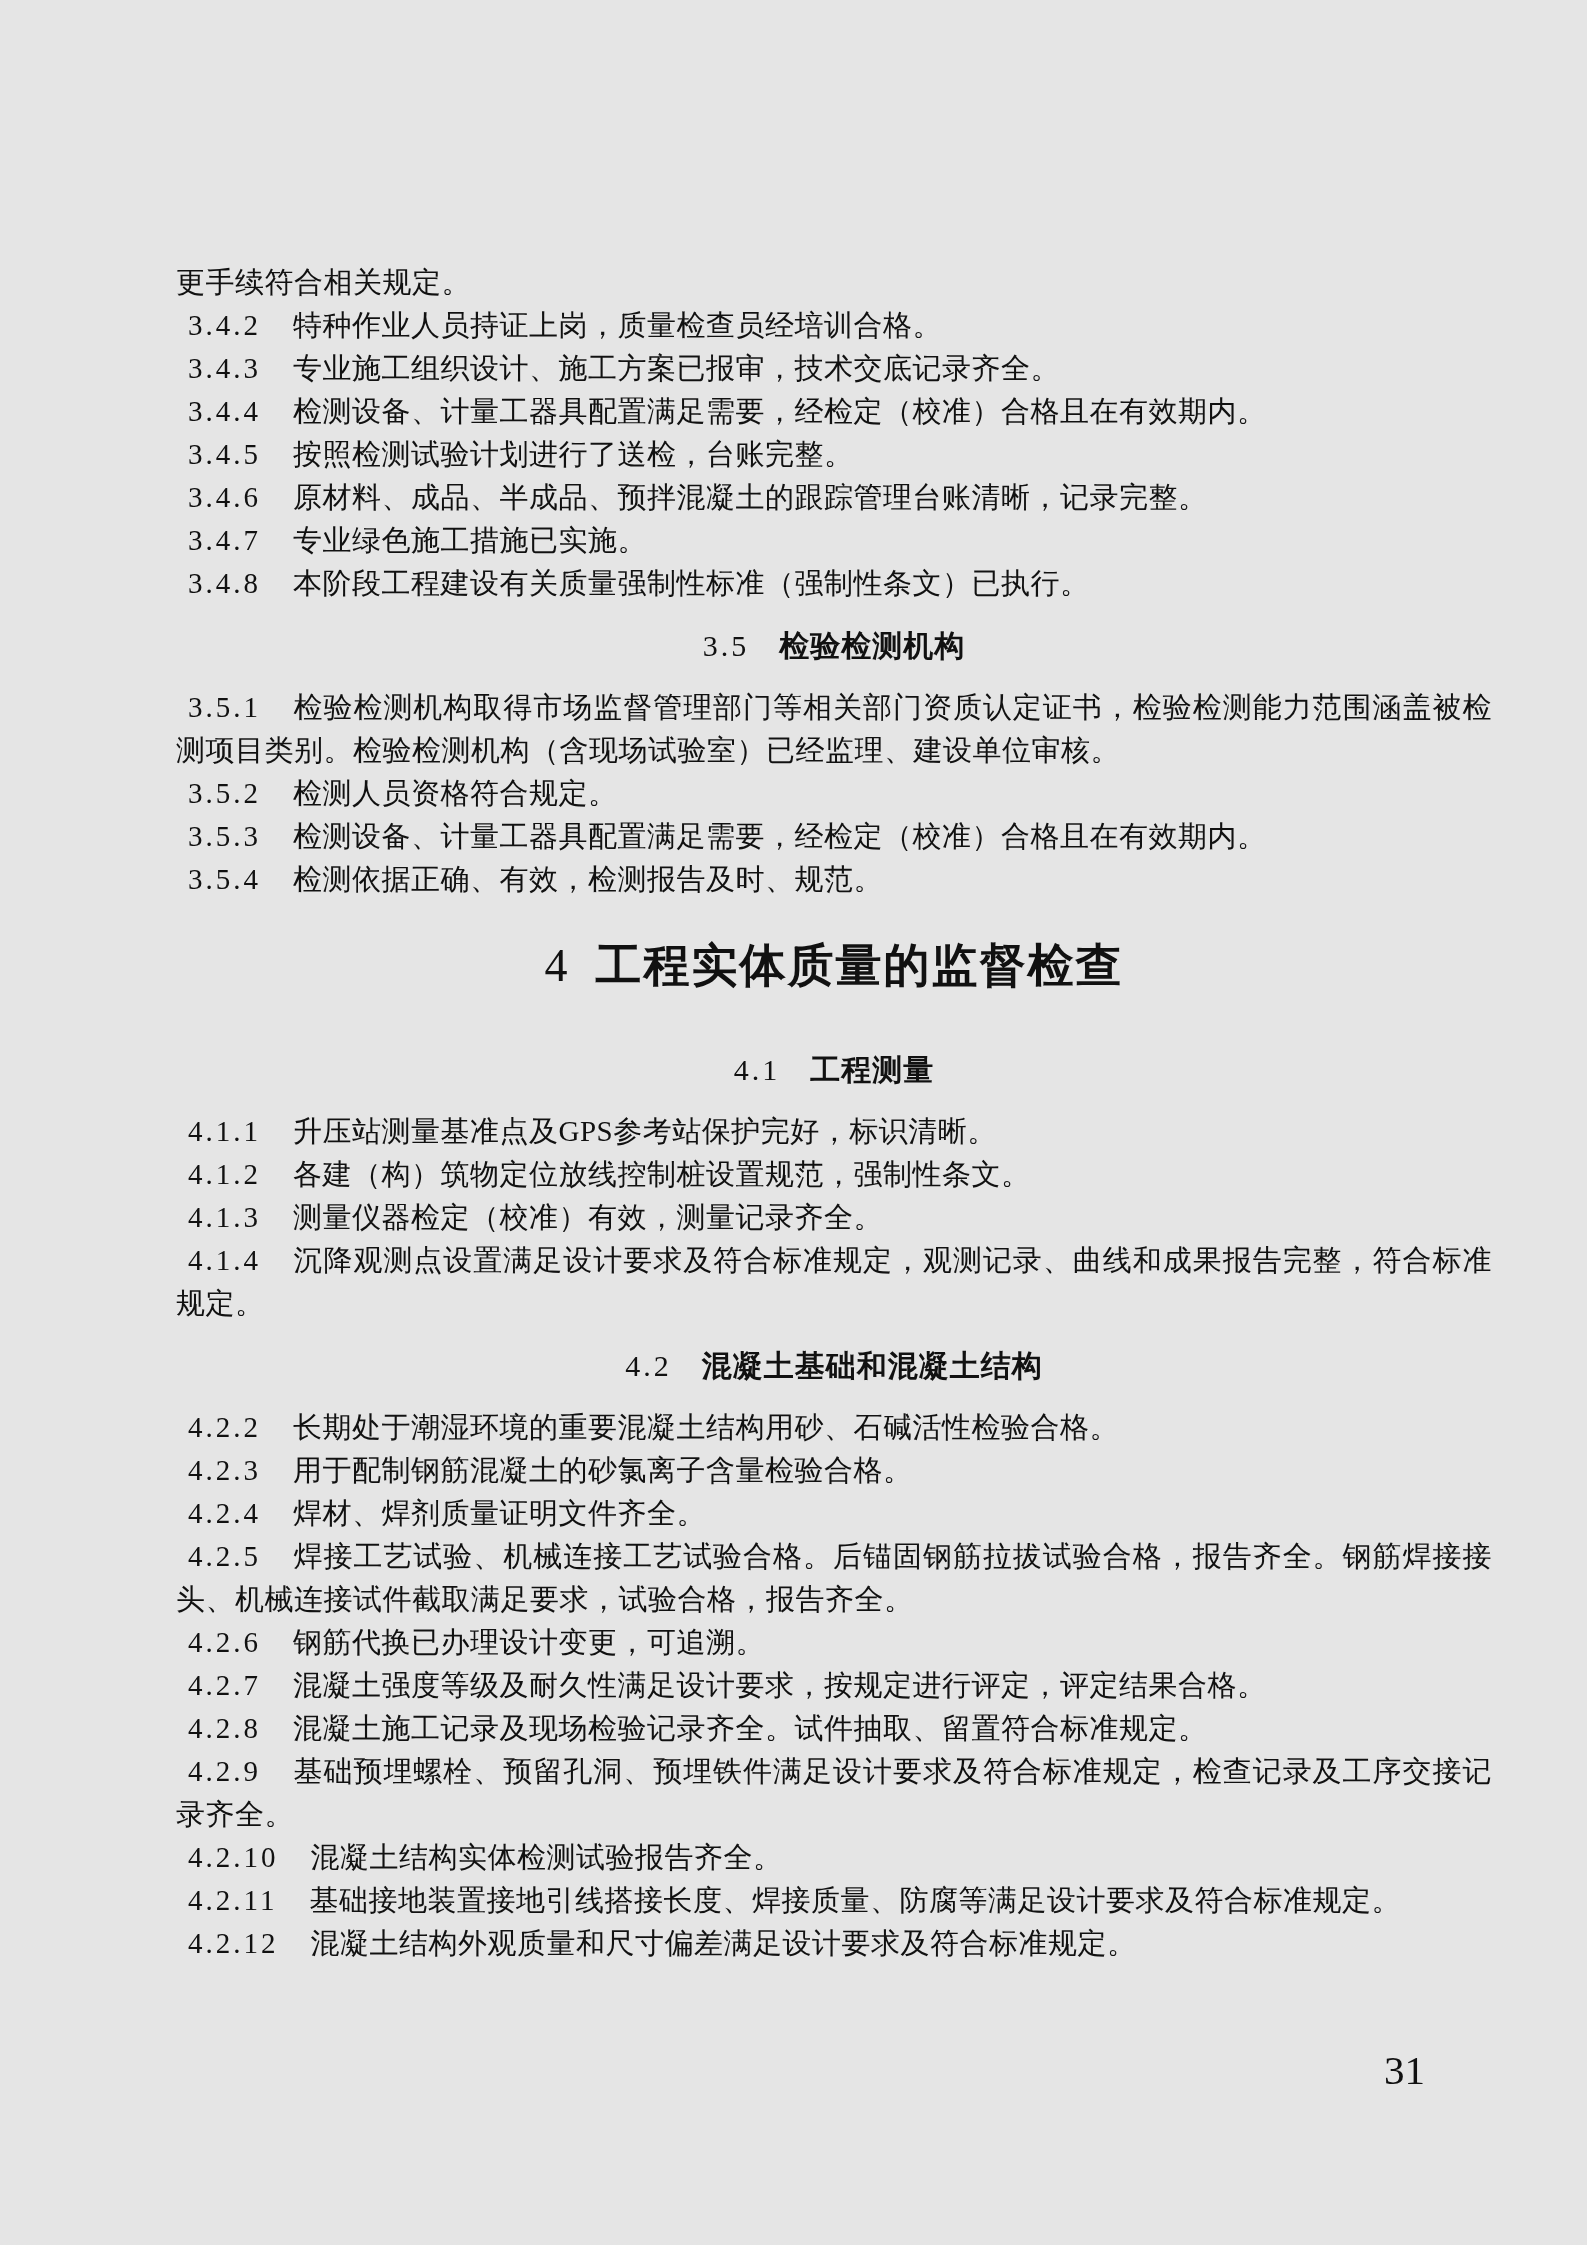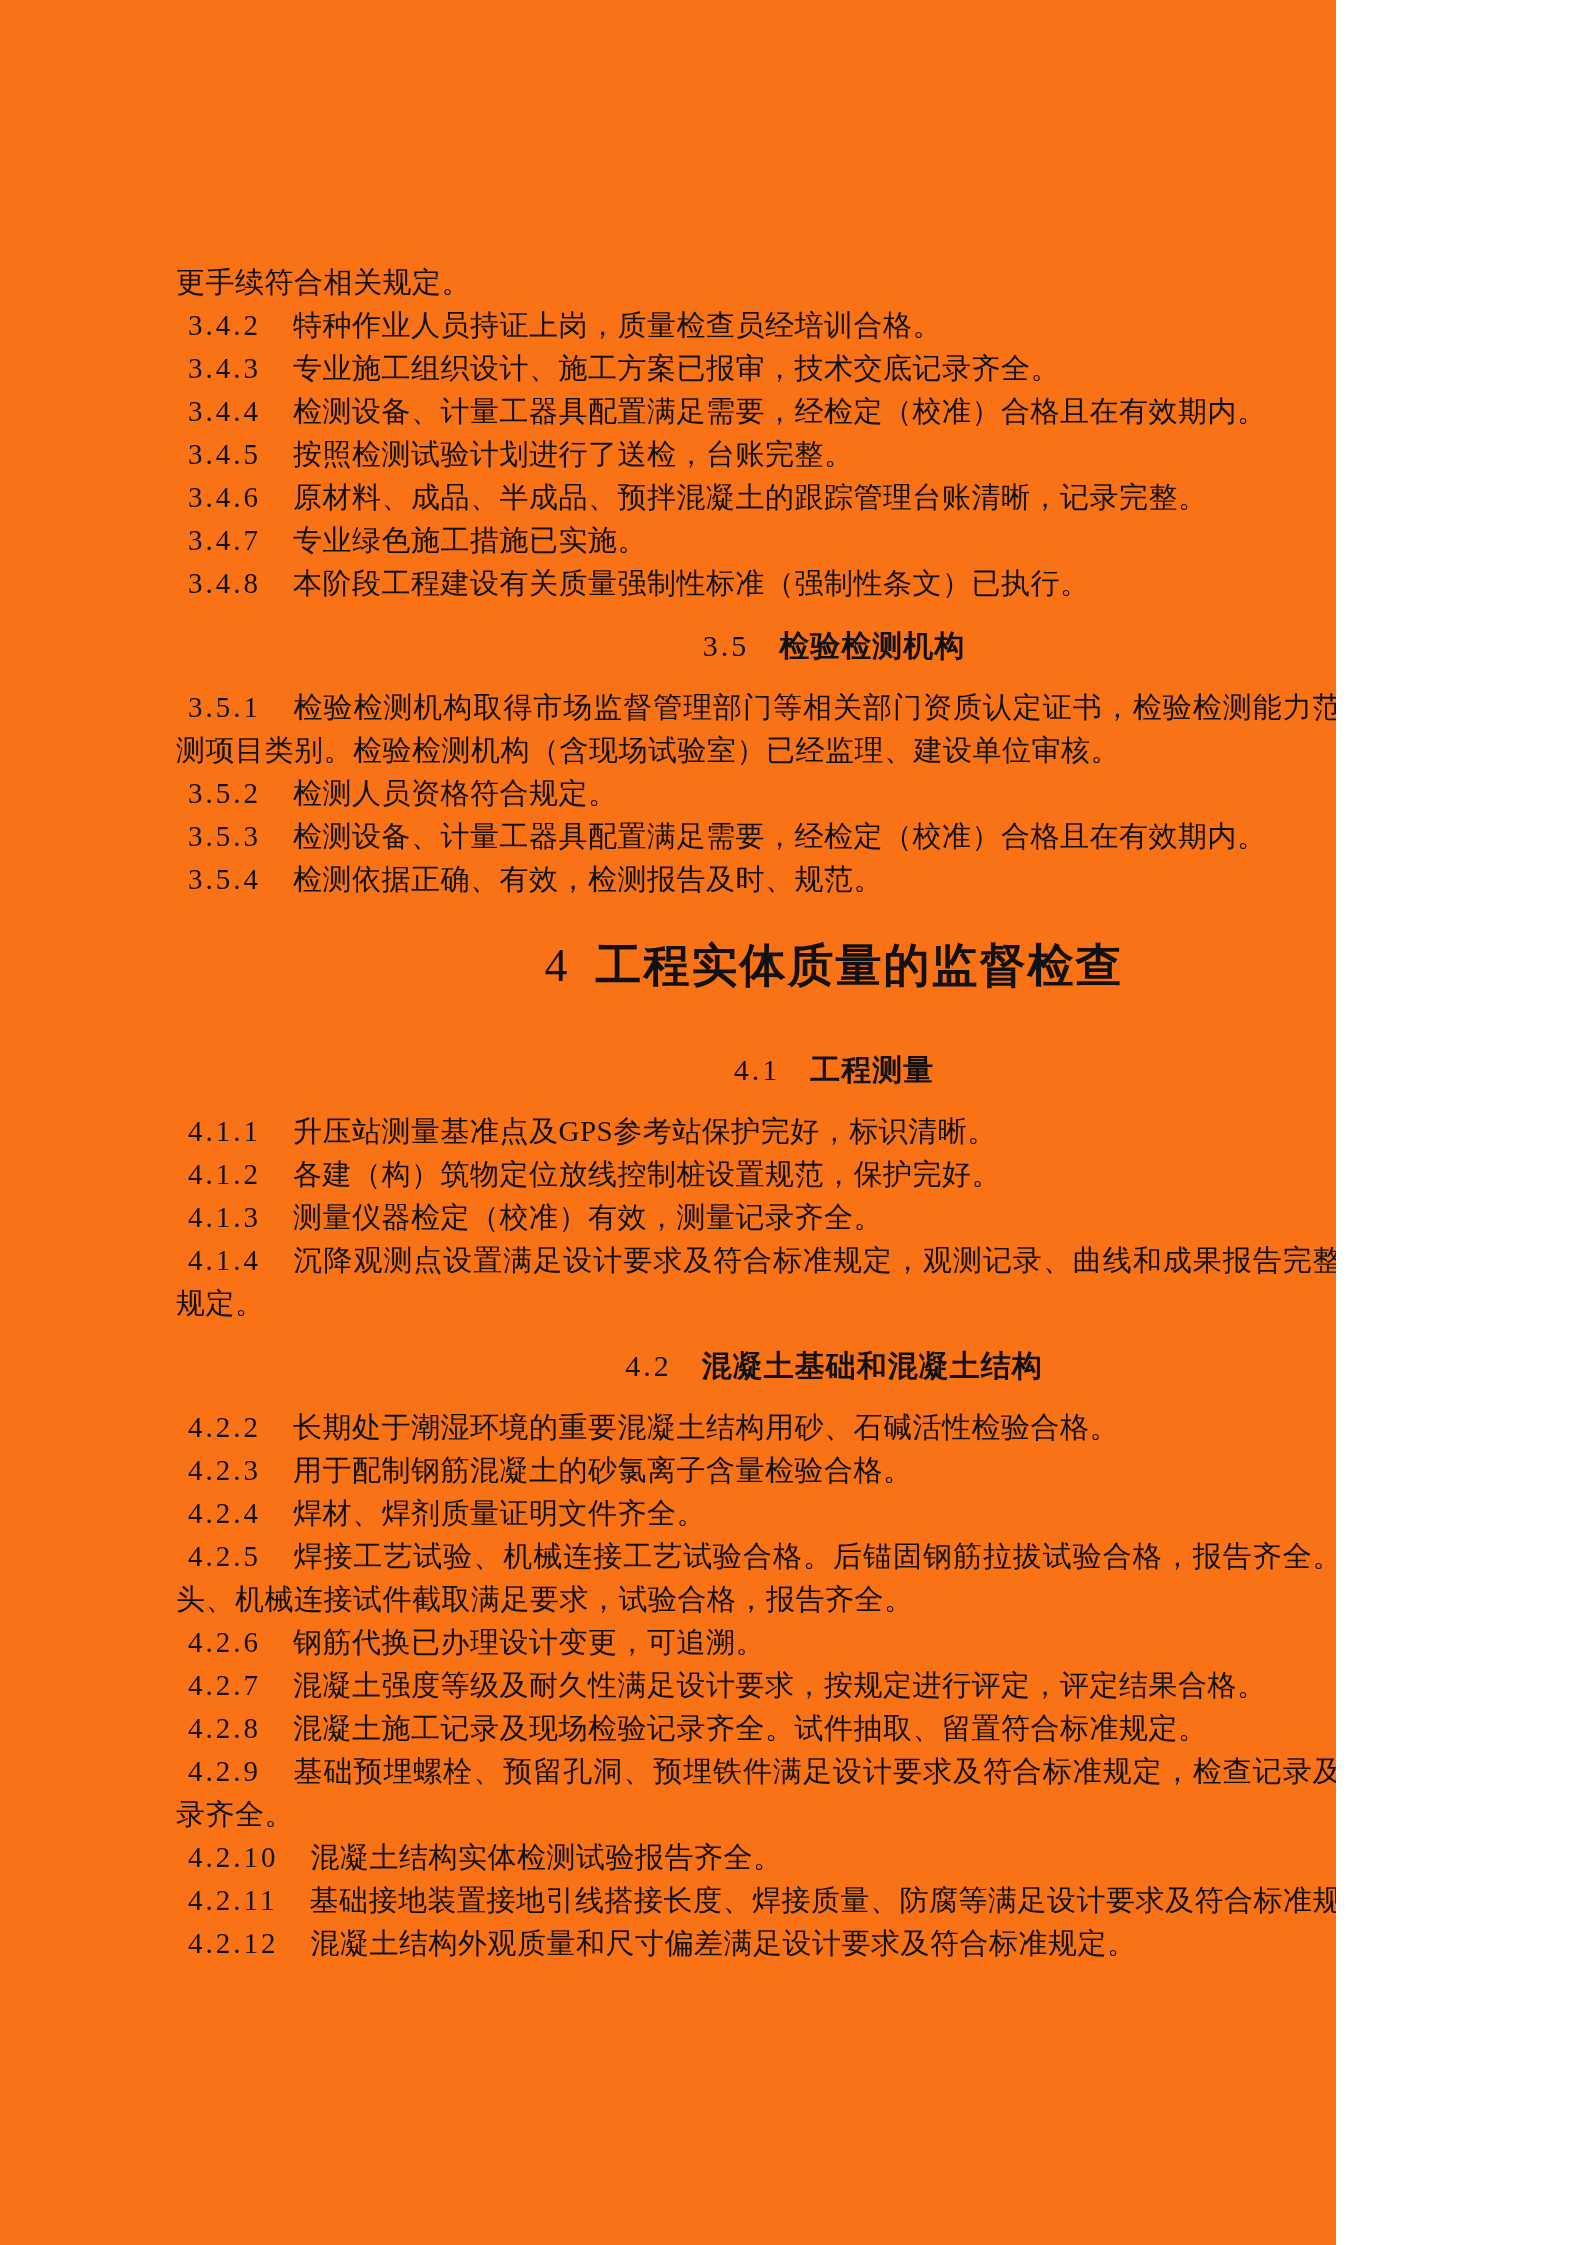--- a/index.html
+++ b/index.html
@@ -2,23 +2,23 @@
 <html><head>
 <meta charset="utf-8">
 <style>
   html, body {
     margin: 0;
     padding: 0;
     background: #ffffff;
   }
   .page {
     position: relative;
-    width: 1336px;
+    width: 1587px;
     height: 2245px;
-    background: #f97316;
+    background: #e5e5e5;
     overflow: hidden;
     font-family: "Liberation Serif", "DejaVu Serif", serif;
     color: #111111;
   }
   .content {
     position: absolute;
     left: 176px;
     top: 261px;
     width: 1316px;
   }
@@ -99,21 +99,21 @@
     <p class="clause"><span class="num">3.5.1</span><span class="txt">检验检测机构取得市场监督管理部门等相关部门资质认定证书，检验检测能力范围涵盖被检测项目类别。检验检测机构（含现场试验室）已经监理、建设单位审核。</span></p>
     <p class="clause"><span class="num">3.5.2</span><span class="txt">检测人员资格符合规定。</span></p>
     <p class="clause"><span class="num">3.5.3</span><span class="txt">检测设备、计量工器具配置满足需要，经检定（校准）合格且在有效期内。</span></p>
     <p class="clause"><span class="num">3.5.4</span><span class="txt">检测依据正确、有效，检测报告及时、规范。</span></p>
 
     <p class="chapter-heading"><span class="num">4</span><span class="title">工程实体质量的监督检查</span></p>
 
     <p class="section-heading"><span class="num">4.1</span><span class="title">工程测量</span></p>
 
     <p class="clause"><span class="num">4.1.1</span><span class="txt">升压站测量基准点及GPS参考站保护完好，标识清晰。</span></p>
-    <p class="clause"><span class="num">4.1.2</span><span class="txt">各建（构）筑物定位放线控制桩设置规范，保护完好。</span></p>
+    <p class="clause"><span class="num">4.1.2</span><span class="txt">各建（构）筑物定位放线控制桩设置规范，强制性条文。</span></p>
     <p class="clause"><span class="num">4.1.3</span><span class="txt">测量仪器检定（校准）有效，测量记录齐全。</span></p>
     <p class="clause"><span class="num">4.1.4</span><span class="txt">沉降观测点设置满足设计要求及符合标准规定，观测记录、曲线和成果报告完整，符合标准规定。</span></p>
 
     <p class="section-heading"><span class="num">4.2</span><span class="title">混凝土基础和混凝土结构</span></p>
 
     <p class="clause"><span class="num">4.2.2</span><span class="txt">长期处于潮湿环境的重要混凝土结构用砂、石碱活性检验合格。</span></p>
     <p class="clause"><span class="num">4.2.3</span><span class="txt">用于配制钢筋混凝土的砂氯离子含量检验合格。</span></p>
     <p class="clause"><span class="num">4.2.4</span><span class="txt">焊材、焊剂质量证明文件齐全。</span></p>
     <p class="clause"><span class="num">4.2.5</span><span class="txt">焊接工艺试验、机械连接工艺试验合格。后锚固钢筋拉拔试验合格，报告齐全。钢筋焊接接头、机械连接试件截取满足要求，试验合格，报告齐全。</span></p>
     <p class="clause"><span class="num">4.2.6</span><span class="txt">钢筋代换已办理设计变更，可追溯。</span></p>

